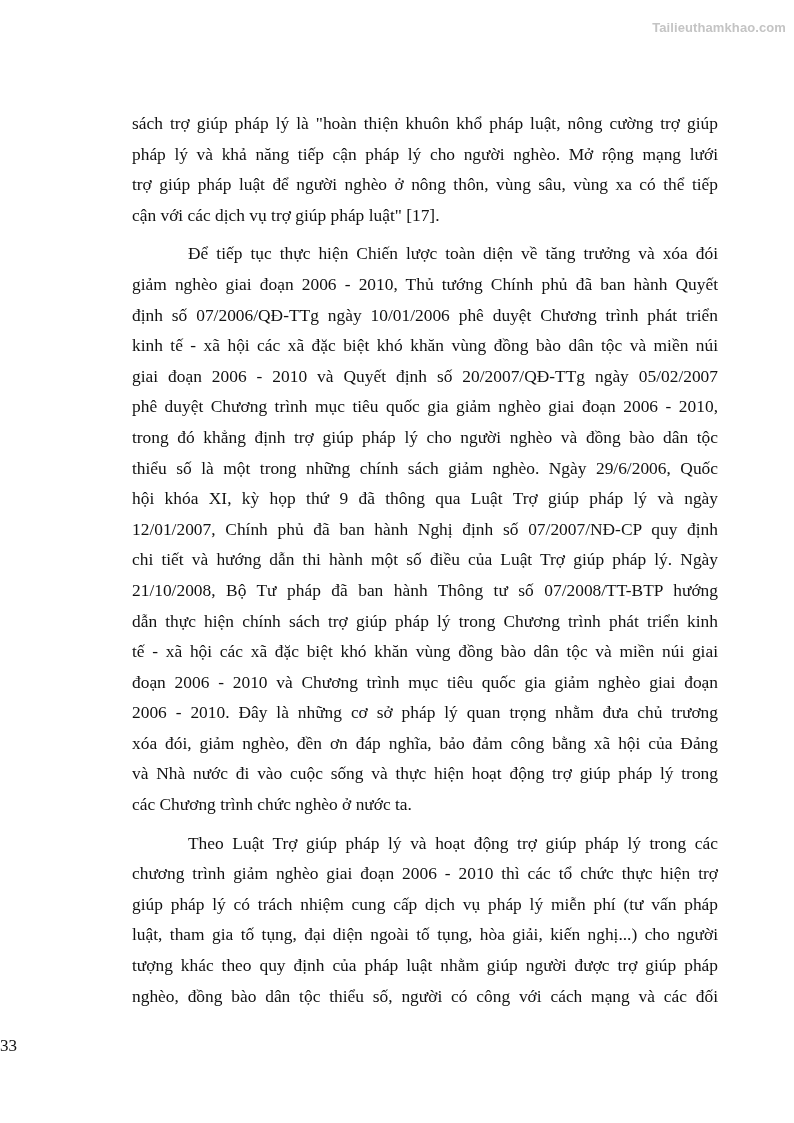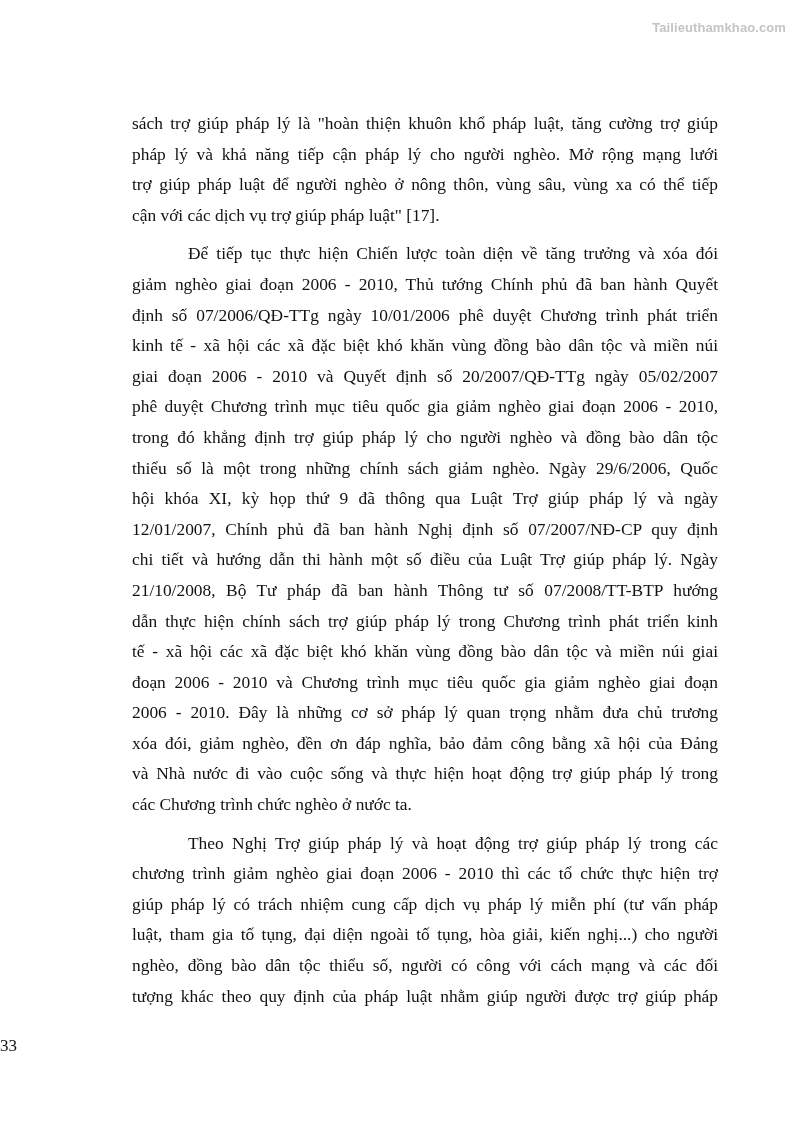--- a/index.html
+++ b/index.html
@@ -59,21 +59,21 @@
     }
   </style>
 </head>
 <body>
 
 <div class="watermark">Tailieuthamkhao.com</div>
 
 <div class="page-body">
 
   <div class="para">
-    <span class="line">sách trợ giúp pháp lý là "hoàn thiện khuôn khổ pháp luật, tăng cường trợ giúp</span>
+    <span class="line">sách trợ giúp pháp lý là "hoàn thiện khuôn khổ pháp luật, nông cường trợ giúp</span>
     <span class="line">pháp lý và khả năng tiếp cận pháp lý cho người nghèo. Mở rộng mạng lưới</span>
     <span class="line">trợ giúp pháp luật để người nghèo ở nông thôn, vùng sâu, vùng xa có thể tiếp</span>
     <span class="line last">cận với các dịch vụ trợ giúp pháp luật" [17].</span>
   </div>
 
   <div class="para">
     <span class="line indent">Để tiếp tục thực hiện Chiến lược toàn diện về tăng trưởng và xóa đói</span>
     <span class="line">giảm nghèo giai đoạn 2006 - 2010, Thủ tướng Chính phủ đã ban hành Quyết</span>
     <span class="line">định số 07/2006/QĐ-TTg ngày 10/01/2006 phê duyệt Chương trình phát triển</span>
     <span class="line">kinh tế - xã hội các xã đặc biệt khó khăn vùng đồng bào dân tộc và miền núi</span>
@@ -88,23 +88,23 @@
     <span class="line">dẫn thực hiện chính sách trợ giúp pháp lý trong Chương trình phát triển kinh</span>
     <span class="line">tế - xã hội các xã đặc biệt khó khăn vùng đồng bào dân tộc và miền núi giai</span>
     <span class="line">đoạn 2006 - 2010 và Chương trình mục tiêu quốc gia giảm nghèo giai đoạn</span>
     <span class="line">2006 - 2010. Đây là những cơ sở pháp lý quan trọng nhằm đưa chủ trương</span>
     <span class="line">xóa đói, giảm nghèo, đền ơn đáp nghĩa, bảo đảm công bằng xã hội của Đảng</span>
     <span class="line">và Nhà nước đi vào cuộc sống và thực hiện hoạt động trợ giúp pháp lý trong</span>
     <span class="line last">các Chương trình chức nghèo ở nước ta.</span>
   </div>
 
   <div class="para">
-    <span class="line indent">Theo Nghị Trợ giúp pháp lý và hoạt động trợ giúp pháp lý trong các</span>
+    <span class="line indent">Theo Luật Trợ giúp pháp lý và hoạt động trợ giúp pháp lý trong các</span>
     <span class="line">chương trình giảm nghèo giai đoạn 2006 - 2010 thì các tổ chức thực hiện trợ</span>
     <span class="line">giúp pháp lý có trách nhiệm cung cấp dịch vụ pháp lý miễn phí (tư vấn pháp</span>
     <span class="line">luật, tham gia tố tụng, đại diện ngoài tố tụng, hòa giải, kiến nghị...) cho người</span>
+    <span class="line">tượng khác theo quy định của pháp luật nhằm giúp người được trợ giúp pháp</span>
     <span class="line">nghèo, đồng bào dân tộc thiểu số, người có công với cách mạng và các đối</span>
-    <span class="line">tượng khác theo quy định của pháp luật nhằm giúp người được trợ giúp pháp</span>
   </div>
 
 </div>
 
 <div class="page-number">33</div>
 
 </body></html>

